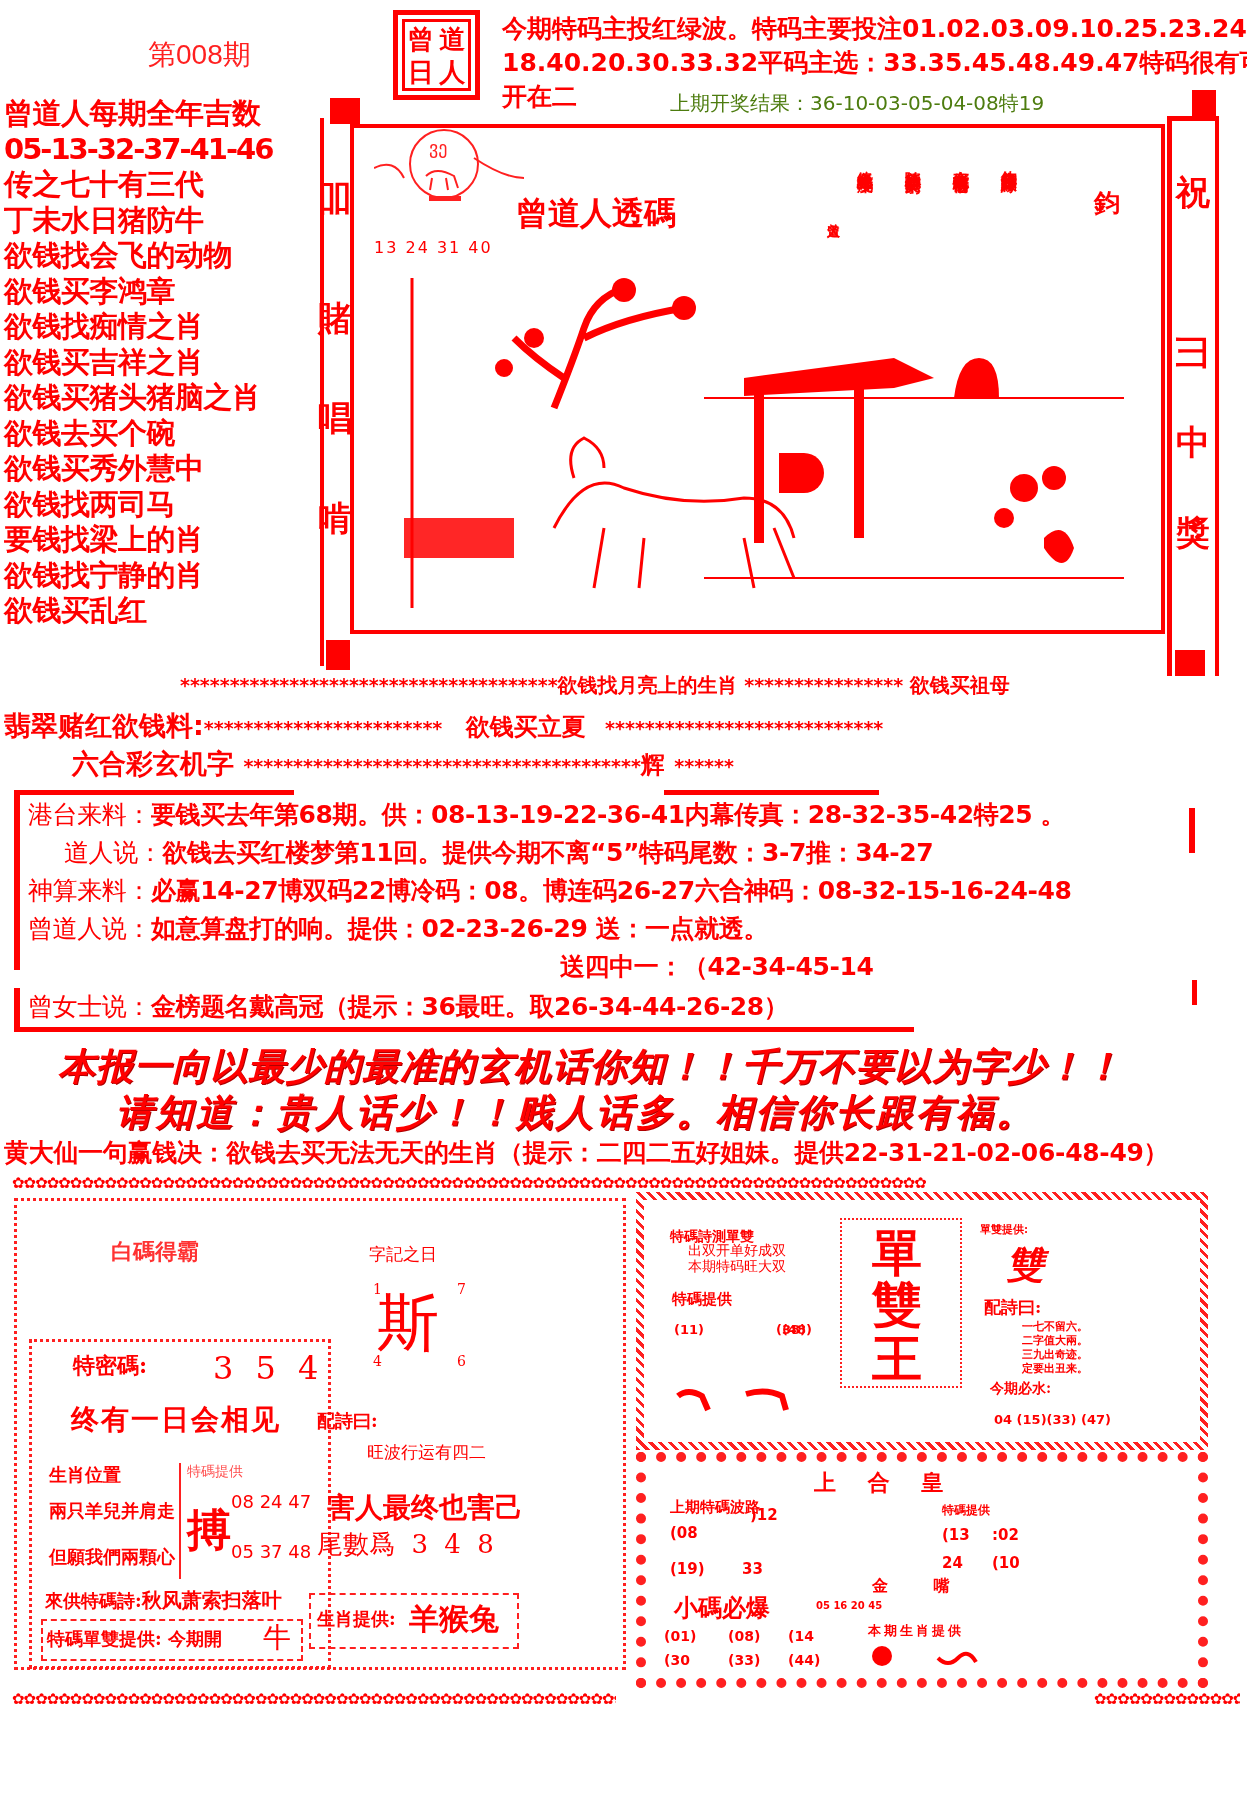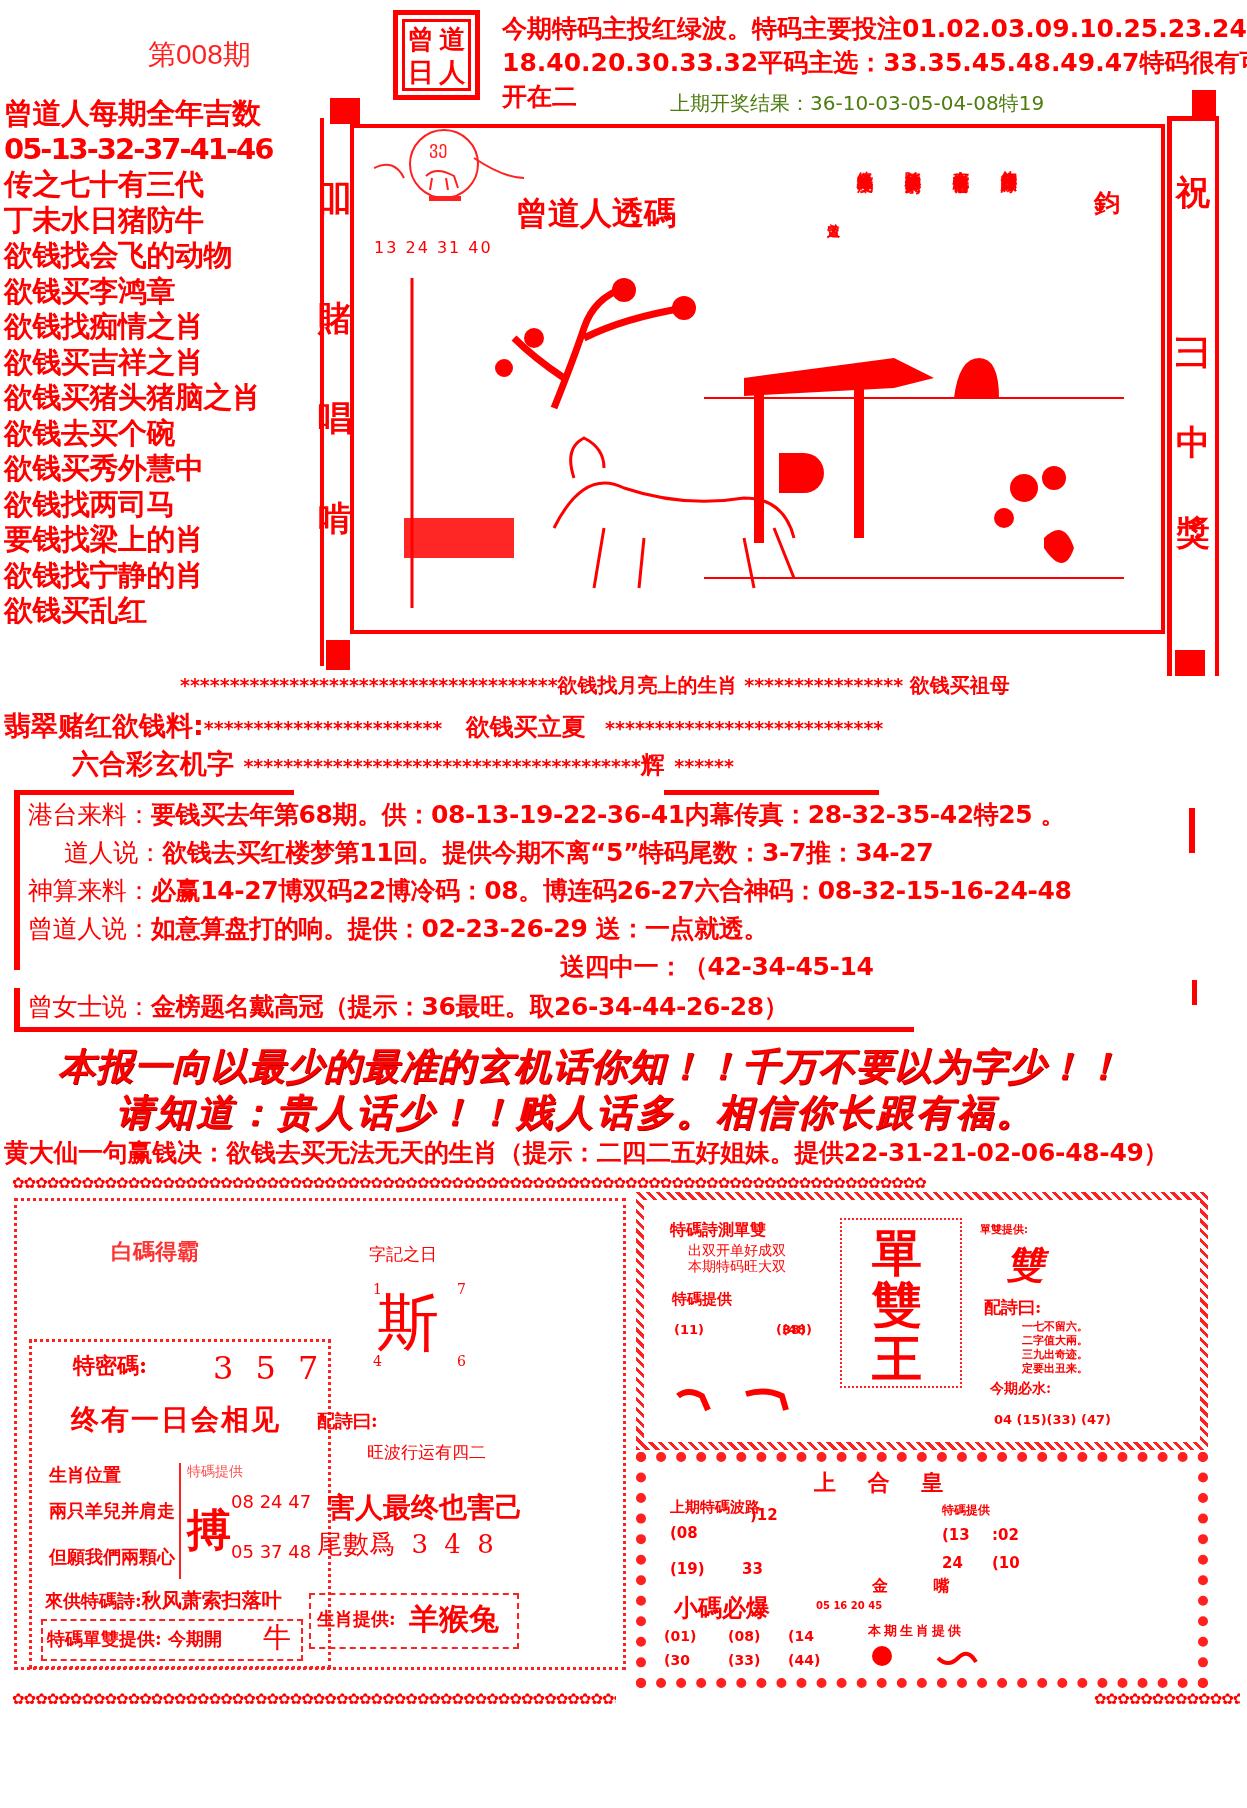--- a/index.html
+++ b/index.html
@@ -224,21 +224,21 @@
 <div id="slogan2" class="slogan">请知道：贵人话少！！贱人话多。相信你长跟有福。</div>
 
 <div id="huang" class="abs">黄大仙一句赢钱决：欲钱去买无法无天的生肖（提示：二四二五好姐妹。提供22-31-21-02-06-48-49）</div>
 
 <div class="star-band" style="top:1174px;width:1200px;">✿✿✿✿✿✿✿✿✿✿✿✿✿✿✿✿✿✿✿✿✿✿✿✿✿✿✿✿✿✿✿✿✿✿✿✿✿✿✿✿✿✿✿✿✿✿✿✿✿✿✿✿✿✿✿✿✿✿✿✿✿✿✿✿✿✿✿✿✿✿✿✿✿✿✿✿✿✿✿</div>
 
 <div id="panel-left" class="abs dot-border">
   <div class="ptext serif bold" style="left:94px;top:36px;font-size:22px;opacity:.8">白碼得霸</div>
   <div class="abs" style="left:12px;top:138px;width:302px;height:330px;border:3px dotted #ff2020;"></div>
   <div class="ptext serif bold" style="left:36px;top:150px;font-size:22px;margin-left:20px;">特密碼:</div>
-  <div class="ptext serif" style="left:196px;top:148px;font-size:32px;letter-spacing:6px;">3 5 7</div>
+  <div class="ptext serif" style="left:196px;top:148px;font-size:32px;letter-spacing:6px;">3 5 4</div>
   <div class="ptext serif bold" style="left:54px;top:200px;font-size:28px;letter-spacing:2px;">终有一日会相见</div>
   <div class="ptext serif bold" style="left:32px;top:262px;font-size:18px;">生肖位置</div>
   <div class="ptext serif bold" style="left:32px;top:298px;font-size:18px;">兩只羊兒并肩走</div>
   <div class="ptext serif bold" style="left:32px;top:344px;font-size:18px;">但願我們兩顆心</div>
   <div class="abs" style="left:162px;top:262px;width:2px;height:116px;background:#ff2020;"></div>
   <div class="ptext serif" style="left:170px;top:262px;font-size:14px;opacity:.7">特碼提供</div>
   <div class="ptext serif bold" style="left:170px;top:300px;font-size:44px;">搏</div>
   <div class="ptext" style="left:214px;top:290px;font-size:18px;">08 24 47</div>
   <div class="ptext" style="left:214px;top:340px;font-size:18px;">05 37 48</div>
   <div class="ptext serif bold" style="left:28px;top:386px;font-size:18px;"><span>來供特碼詩:</span><span style="font-size:20px">秋风萧索扫落叶</span></div>
@@ -256,21 +256,21 @@
   <div class="ptext serif" style="left:350px;top:240px;font-size:17px;">旺波行运有四二</div>
   <div class="ptext bold" style="left:310px;top:288px;font-size:28px;">害人最终也害己</div>
   <div class="ptext serif" style="left:300px;top:326px;font-size:26px;"><span>尾數爲</span>&nbsp;&nbsp;<span style="letter-spacing:4px">3 4 8</span></div>
   <div class="abs" style="left:292px;top:392px;width:210px;height:56px;border:2px dashed #ff2020;"></div>
   <div class="ptext serif bold" style="left:300px;top:406px;font-size:18px;">生肖提供:</div>
   <div class="ptext serif bold" style="left:392px;top:398px;font-size:30px;">羊猴兔</div>
 </div>
 
 <div id="panel-tr" class="abs">
   <div class="inner">
-    <div class="ptext serif bold" style="left:26px;top:20px;font-size:16px;">特碼詩測單雙</div>
+    <div class="ptext serif bold" style="left:26px;top:28px;font-size:14px;">特碼詩測單雙</div>
     <div class="ptext serif" style="left:44px;top:42px;font-size:14px;">出双开单好成双</div>
     <div class="ptext serif" style="left:44px;top:58px;font-size:14px;">本期特码旺大双</div>
     <div class="ptext serif bold" style="left:28px;top:90px;font-size:15px;">特碼提供</div>
     <div class="ptext bold" style="left:30px;top:122px;font-size:13px;">(<span>11</span>)</div>
     <div class="ptext bold" style="left:88px;top:122px;font-size:13px;margin-left:44px;">(<span>38</span>)</div>
     <div class="ptext bold" style="left:138px;top:122px;font-size:13px;">(<span>48</span>)</div>
     <svg class="abs" style="left:30px;top:184px;" width="140" height="30">
       <path d="M4 12 q10-8 24 0 l6 14 M72 10 q20-6 36 2 l4 14" stroke="#ff0000" stroke-width="6" fill="none"></path>
     </svg>
     <div class="abs" style="left:196px;top:18px;width:122px;height:170px;border:2px dotted #ff2020;"></div>

